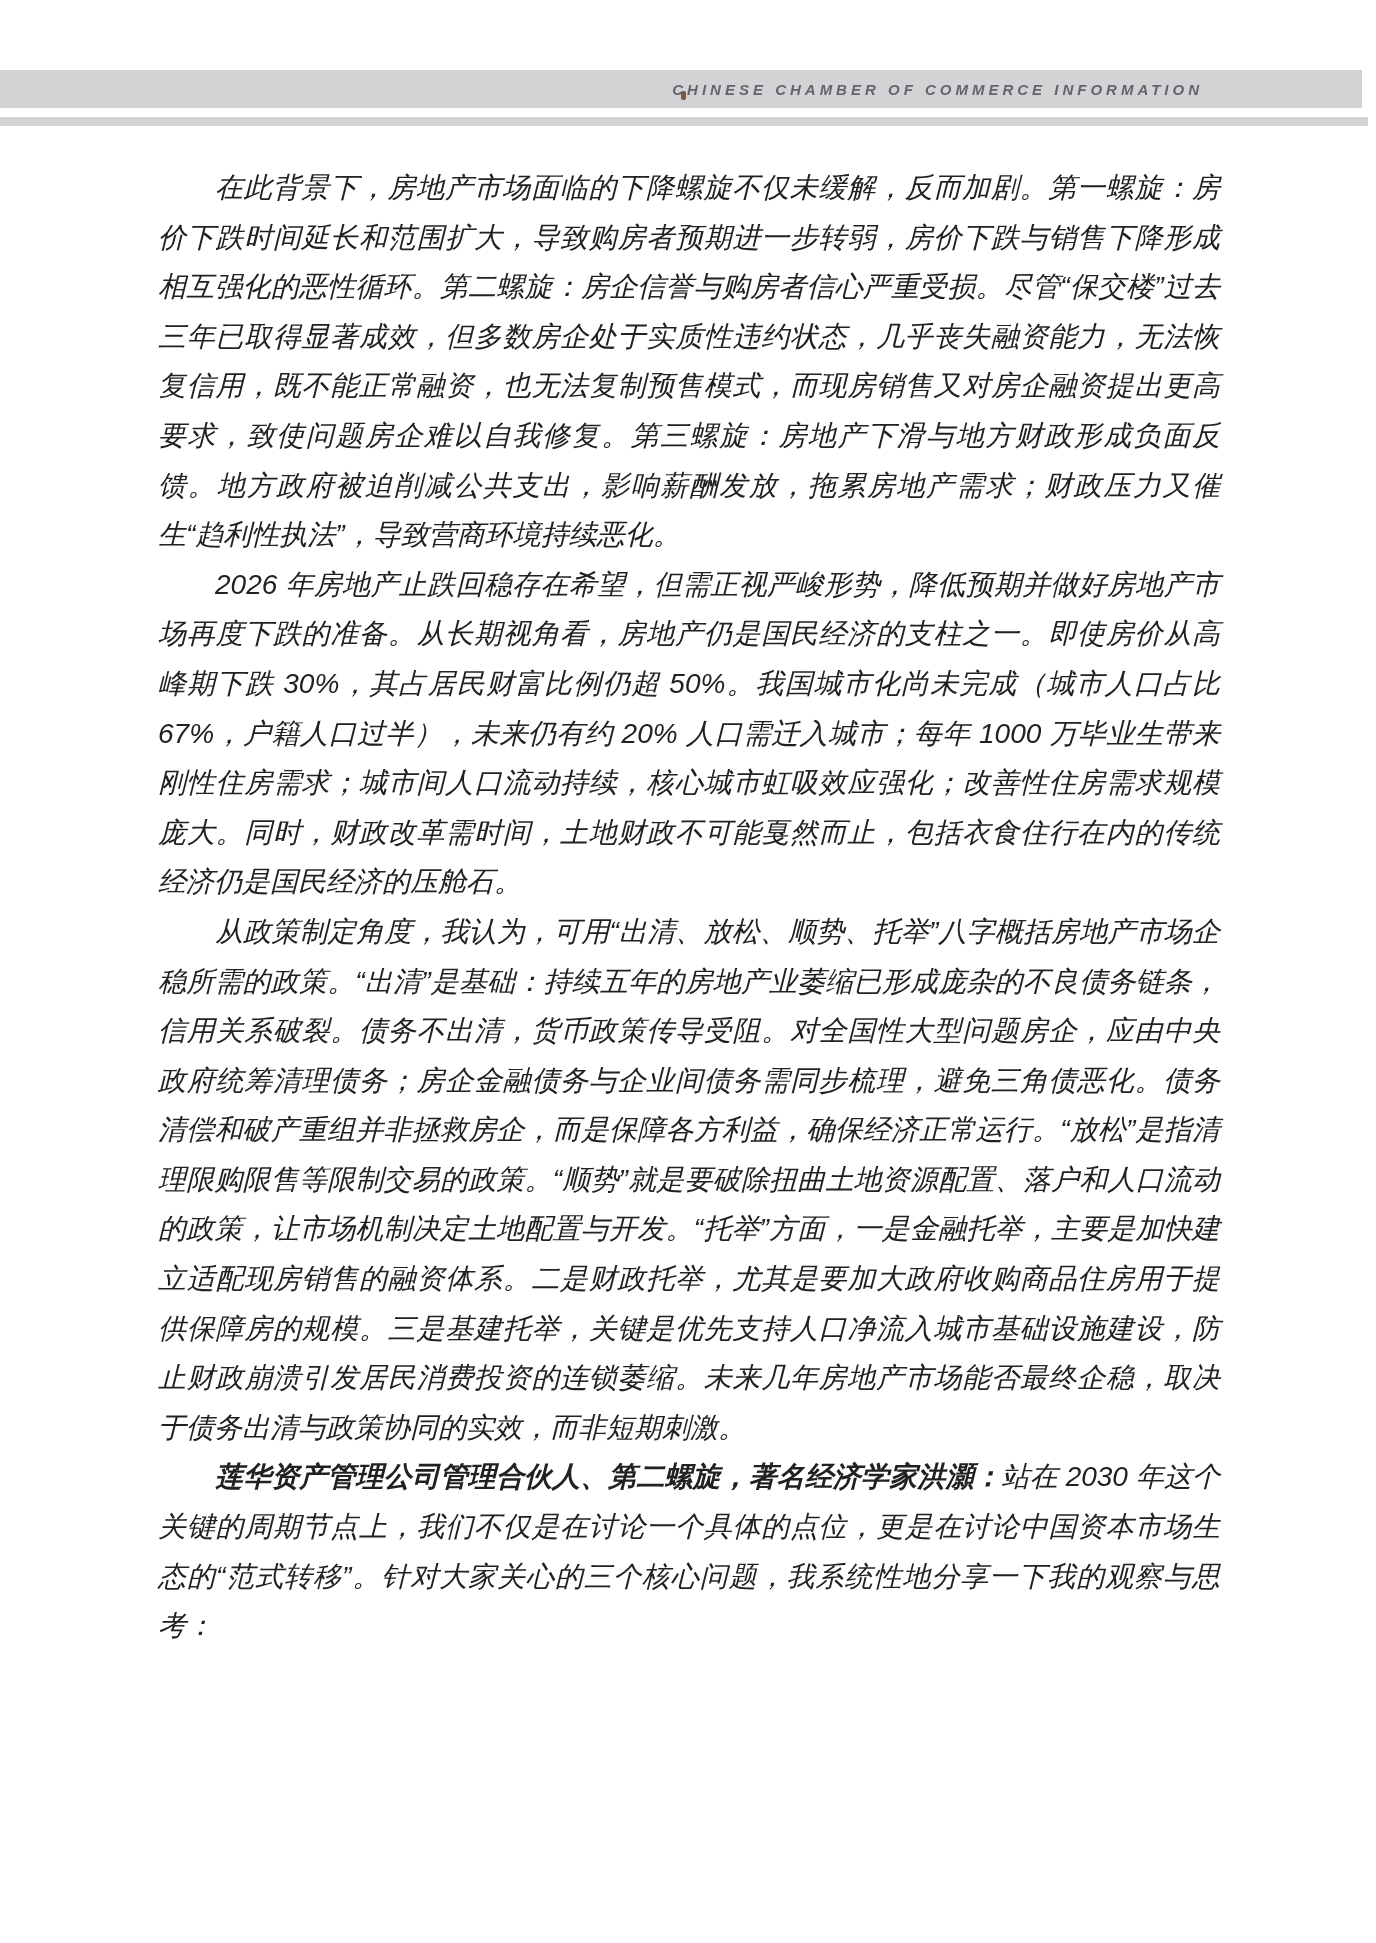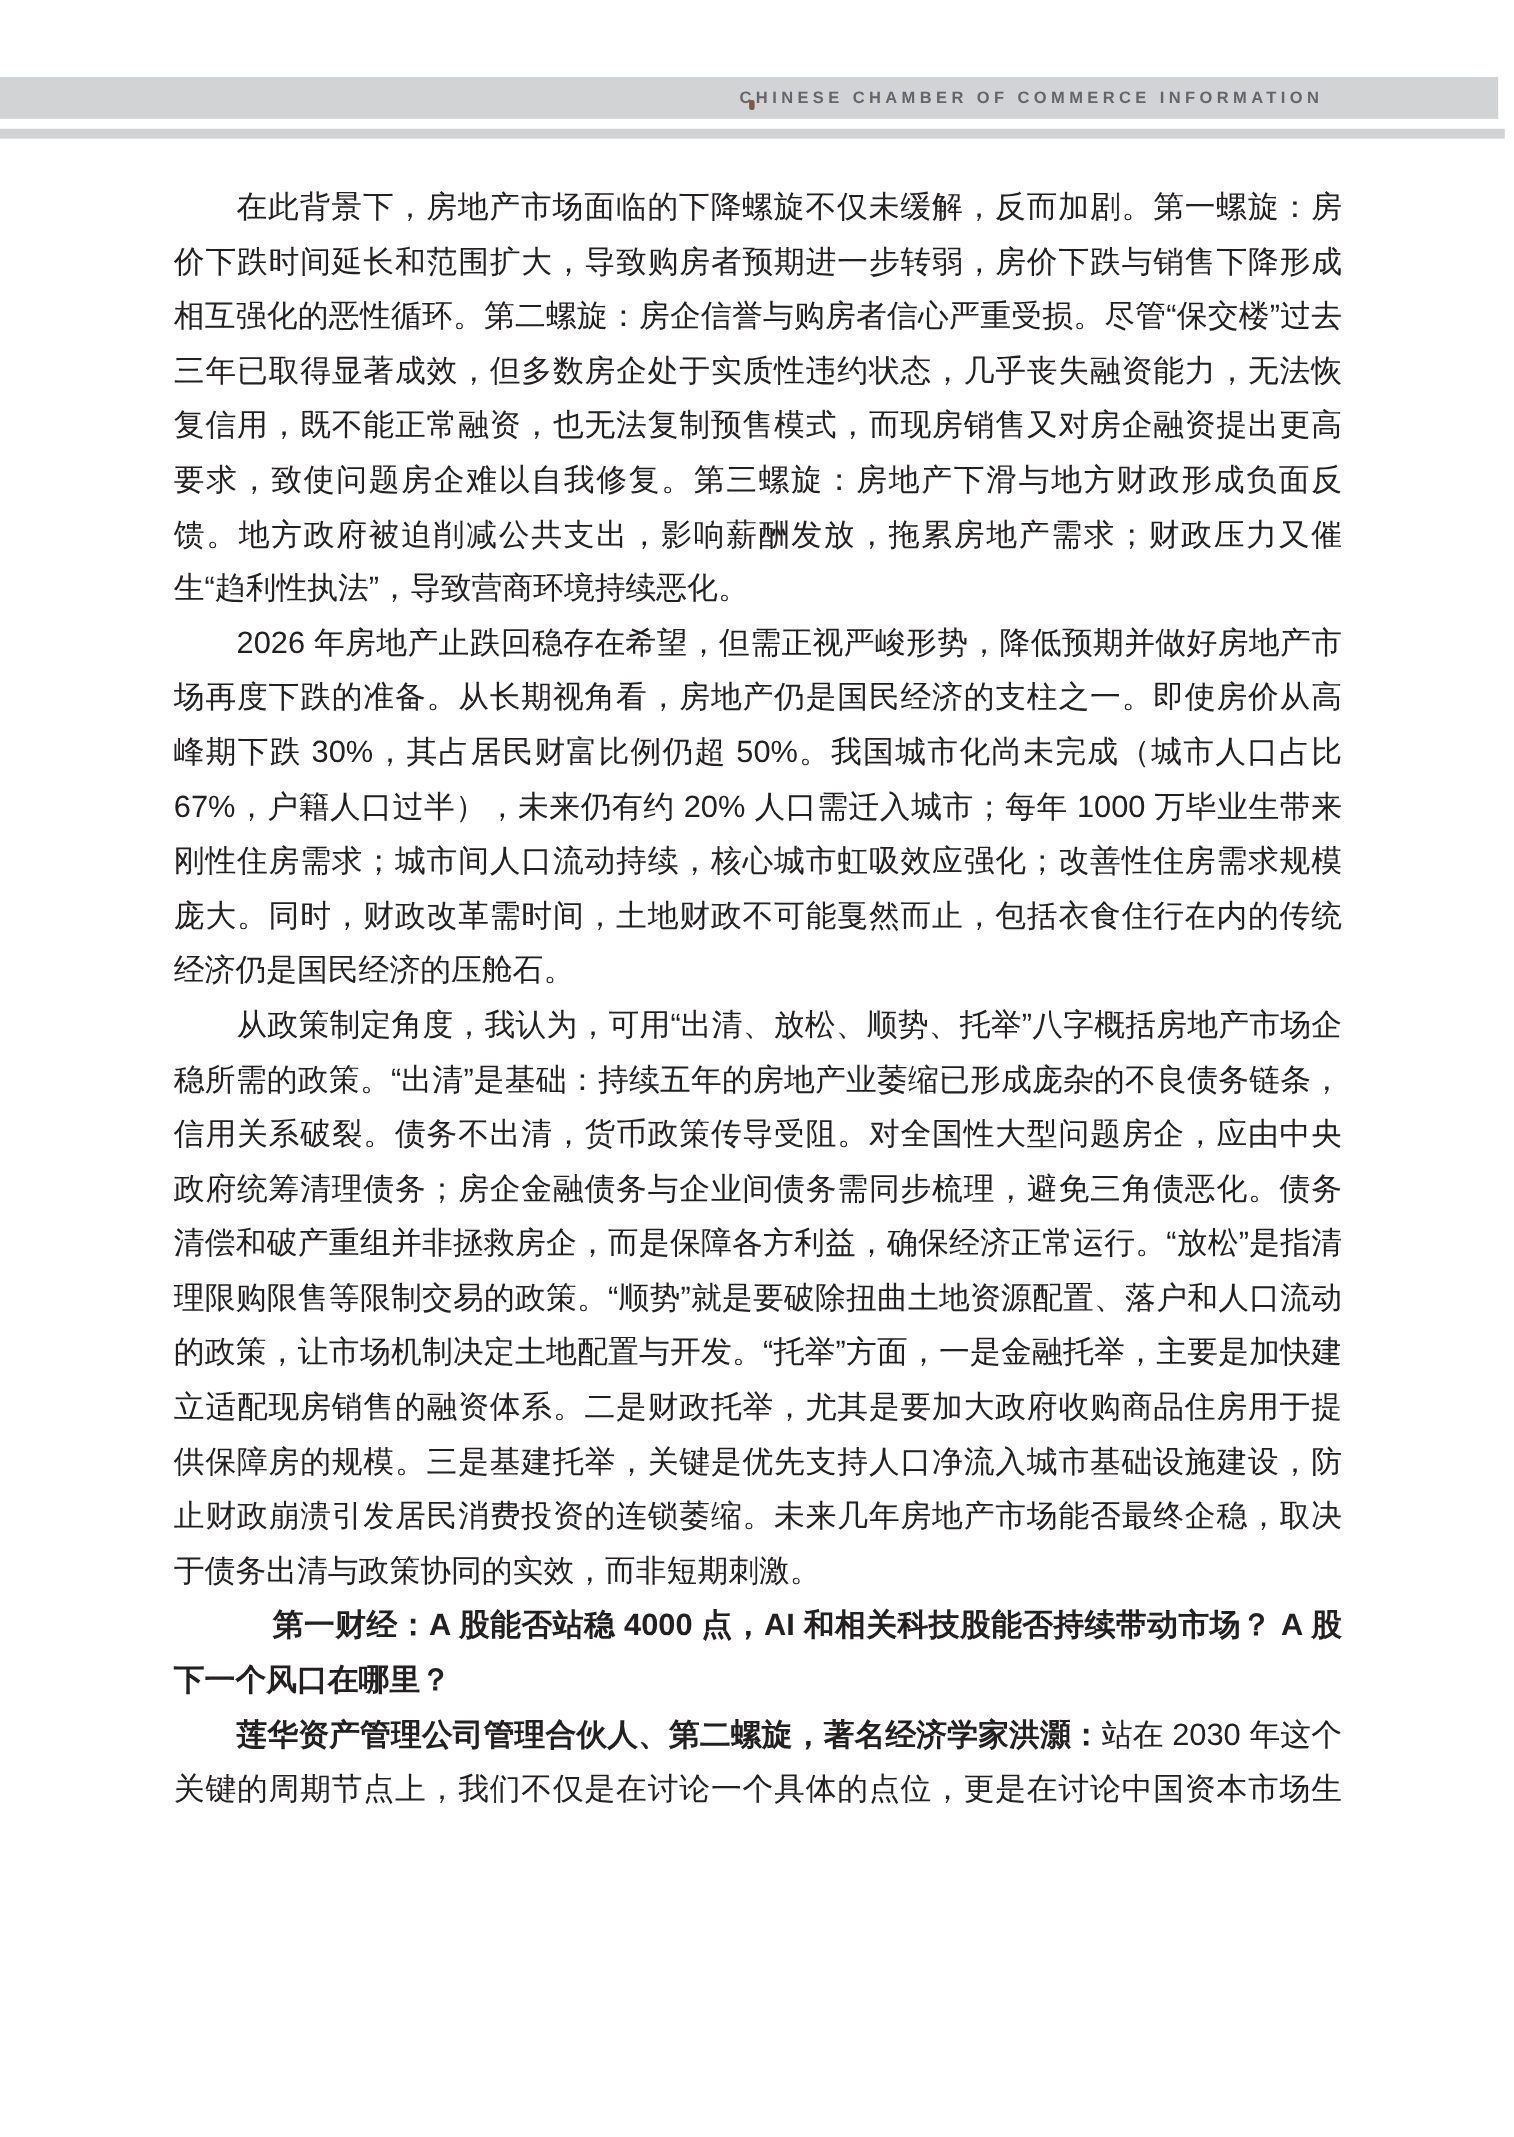--- a/index.html
+++ b/index.html
@@ -3,20 +3,21 @@
 <meta charset="utf-8">
 <style>
   html, body { margin: 0; padding: 0; background: #ffffff; }
   .page {
     position: relative;
     width: 1376px;
     height: 1659px;
     background: #ffffff;
     font-family: "Liberation Sans", sans-serif;
     overflow: hidden;
+    font-style: italic;
   }
   
   .band1 {
     position: absolute;
     left: 0; top: 70px;
     width: 1362px; height: 38px;
     background: #d2d3d5;
     display: flex;
     align-items: center;
     justify-content: flex-end;
@@ -76,19 +77,18 @@
   <div class="band1">
     <span class="band1-text">CHINESE CHAMBER OF COMMERCE INFORMATION</span>
   </div>
   <div class="speck"></div>
   <div class="band2"></div>
 
   <div class="content">
     <p class="indent-2">在此背景下，房地产市场面临的下降螺旋不仅未缓解，反而加剧。第一螺旋：房价下跌时间延长和范围扩大，导致购房者预期进一步转弱，房价下跌与销售下降形成相互强化的恶性循环。第二螺旋：房企信誉与购房者信心严重受损。尽管“保交楼”过去三年已取得显著成效，但多数房企处于实质性违约状态，几乎丧失融资能力，无法恢复信用，既不能正常融资，也无法复制预售模式，而现房销售又对房企融资提出更高要求，致使问题房企难以自我修复。第三螺旋：房地产下滑与地方财政形成负面反馈。地方政府被迫削减公共支出，影响薪酬发放，拖累房地产需求；财政压力又催生“趋利性执法”，导致营商环境持续恶化。</p>
     <p class="indent-2">2026 年房地产止跌回稳存在希望，但需正视严峻形势，降低预期并做好房地产市场再度下跌的准备。从长期视角看，房地产仍是国民经济的支柱之一。即使房价从高峰期下跌 30%，其占居民财富比例仍超 50%。我国城市化尚未完成（城市人口占比 67%，户籍人口过半），未来仍有约 20% 人口需迁入城市；每年 1000 万毕业生带来刚性住房需求；城市间人口流动持续，核心城市虹吸效应强化；改善性住房需求规模庞大。同时，财政改革需时间，土地财政不可能戛然而止，包括衣食住行在内的传统经济仍是国民经济的压舱石。</p>
     <p class="indent-2">从政策制定角度，我认为，可用“出清、放松、顺势、托举”八字概括房地产市场企稳所需的政策。“出清”是基础：持续五年的房地产业萎缩已形成庞杂的不良债务链条，信用关系破裂。债务不出清，货币政策传导受阻。对全国性大型问题房企，应由中央政府统筹清理债务；房企金融债务与企业间债务需同步梳理，避免三角债恶化。债务清偿和破产重组并非拯救房企，而是保障各方利益，确保经济正常运行。“放松”是指清理限购限售等限制交易的政策。“顺势”就是要破除扭曲土地资源配置、落户和人口流动的政策，让市场机制决定土地配置与开发。“托举”方面，一是金融托举，主要是加快建立适配现房销售的融资体系。二是财政托举，尤其是要加大政府收购商品住房用于提供保障房的规模。三是基建托举，关键是优先支持人口净流入城市基础设施建设，防止财政崩溃引发居民消费投资的连锁萎缩。未来几年房地产市场能否最终企稳，取决于债务出清与政策协同的实效，而非短期刺激。</p>
-    <p class="indent-q bold">第一财经：A 股能否站稳 4000 点，AI 和相关科技股能否持续带动市场？ A 股下一个风口在哪里？</p>
     <p class="indent-2"><span class="bold">莲华资产管理公司管理合伙人、第二螺旋，著名经济学家洪灝：</span><span>站在 2030 年这个关键的周期节点上，我们不仅是在讨论一个具体的点位，更是在讨论中国资本市场生态的“范式转移”。针对大家关心的三个核心问题，我系统性地分享一下我的观察与思考：</span></p>
   </div>
 
   <div class="pagenum">43</div>
 
 </div>
 
 </body></html>

